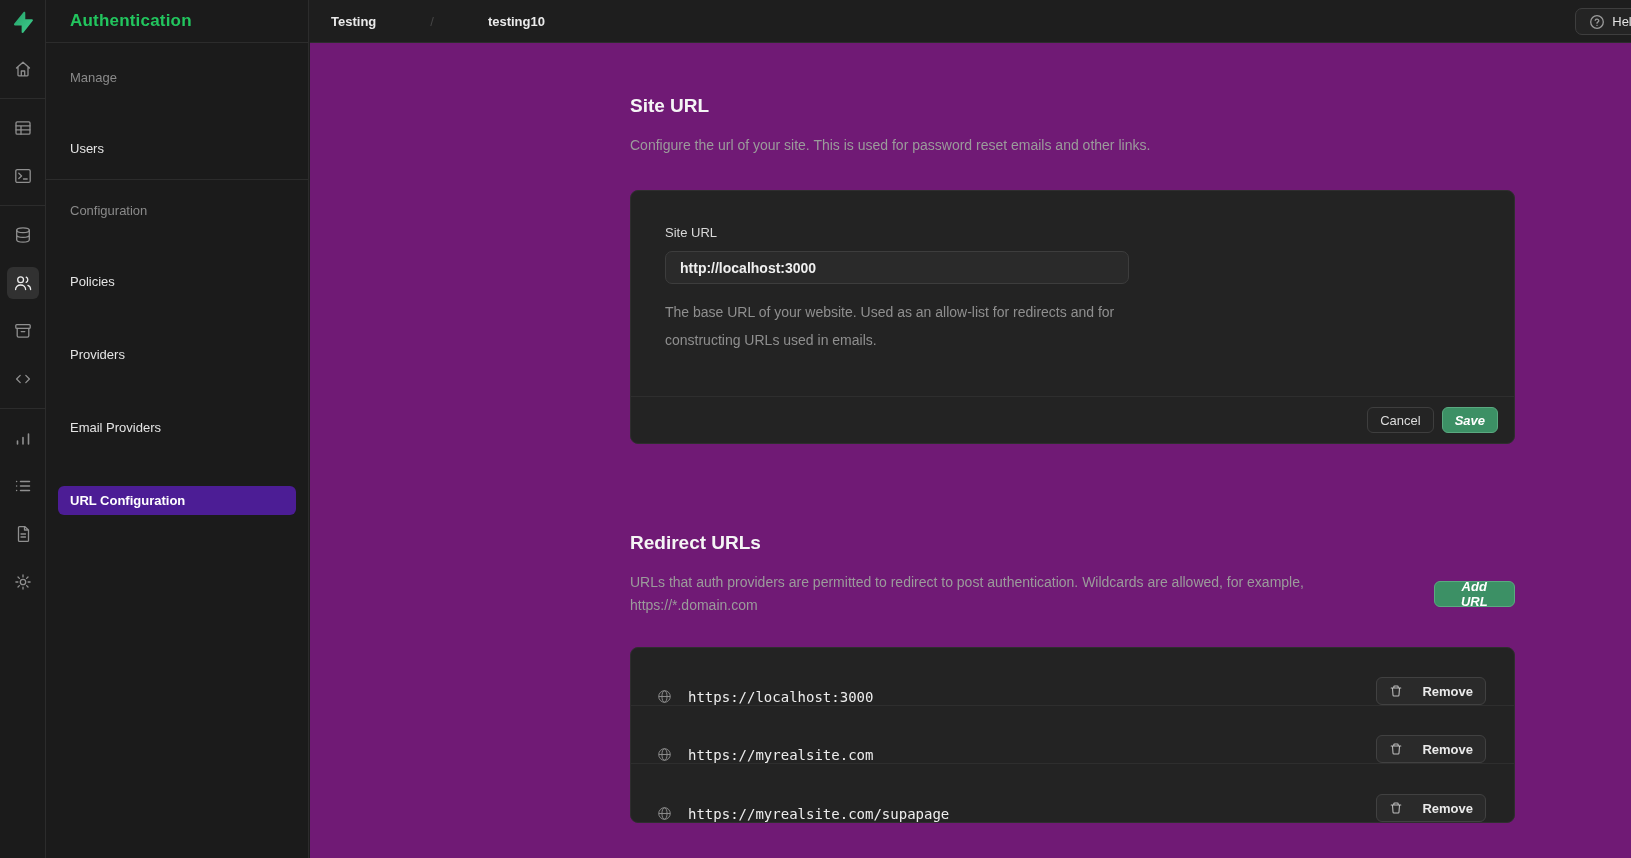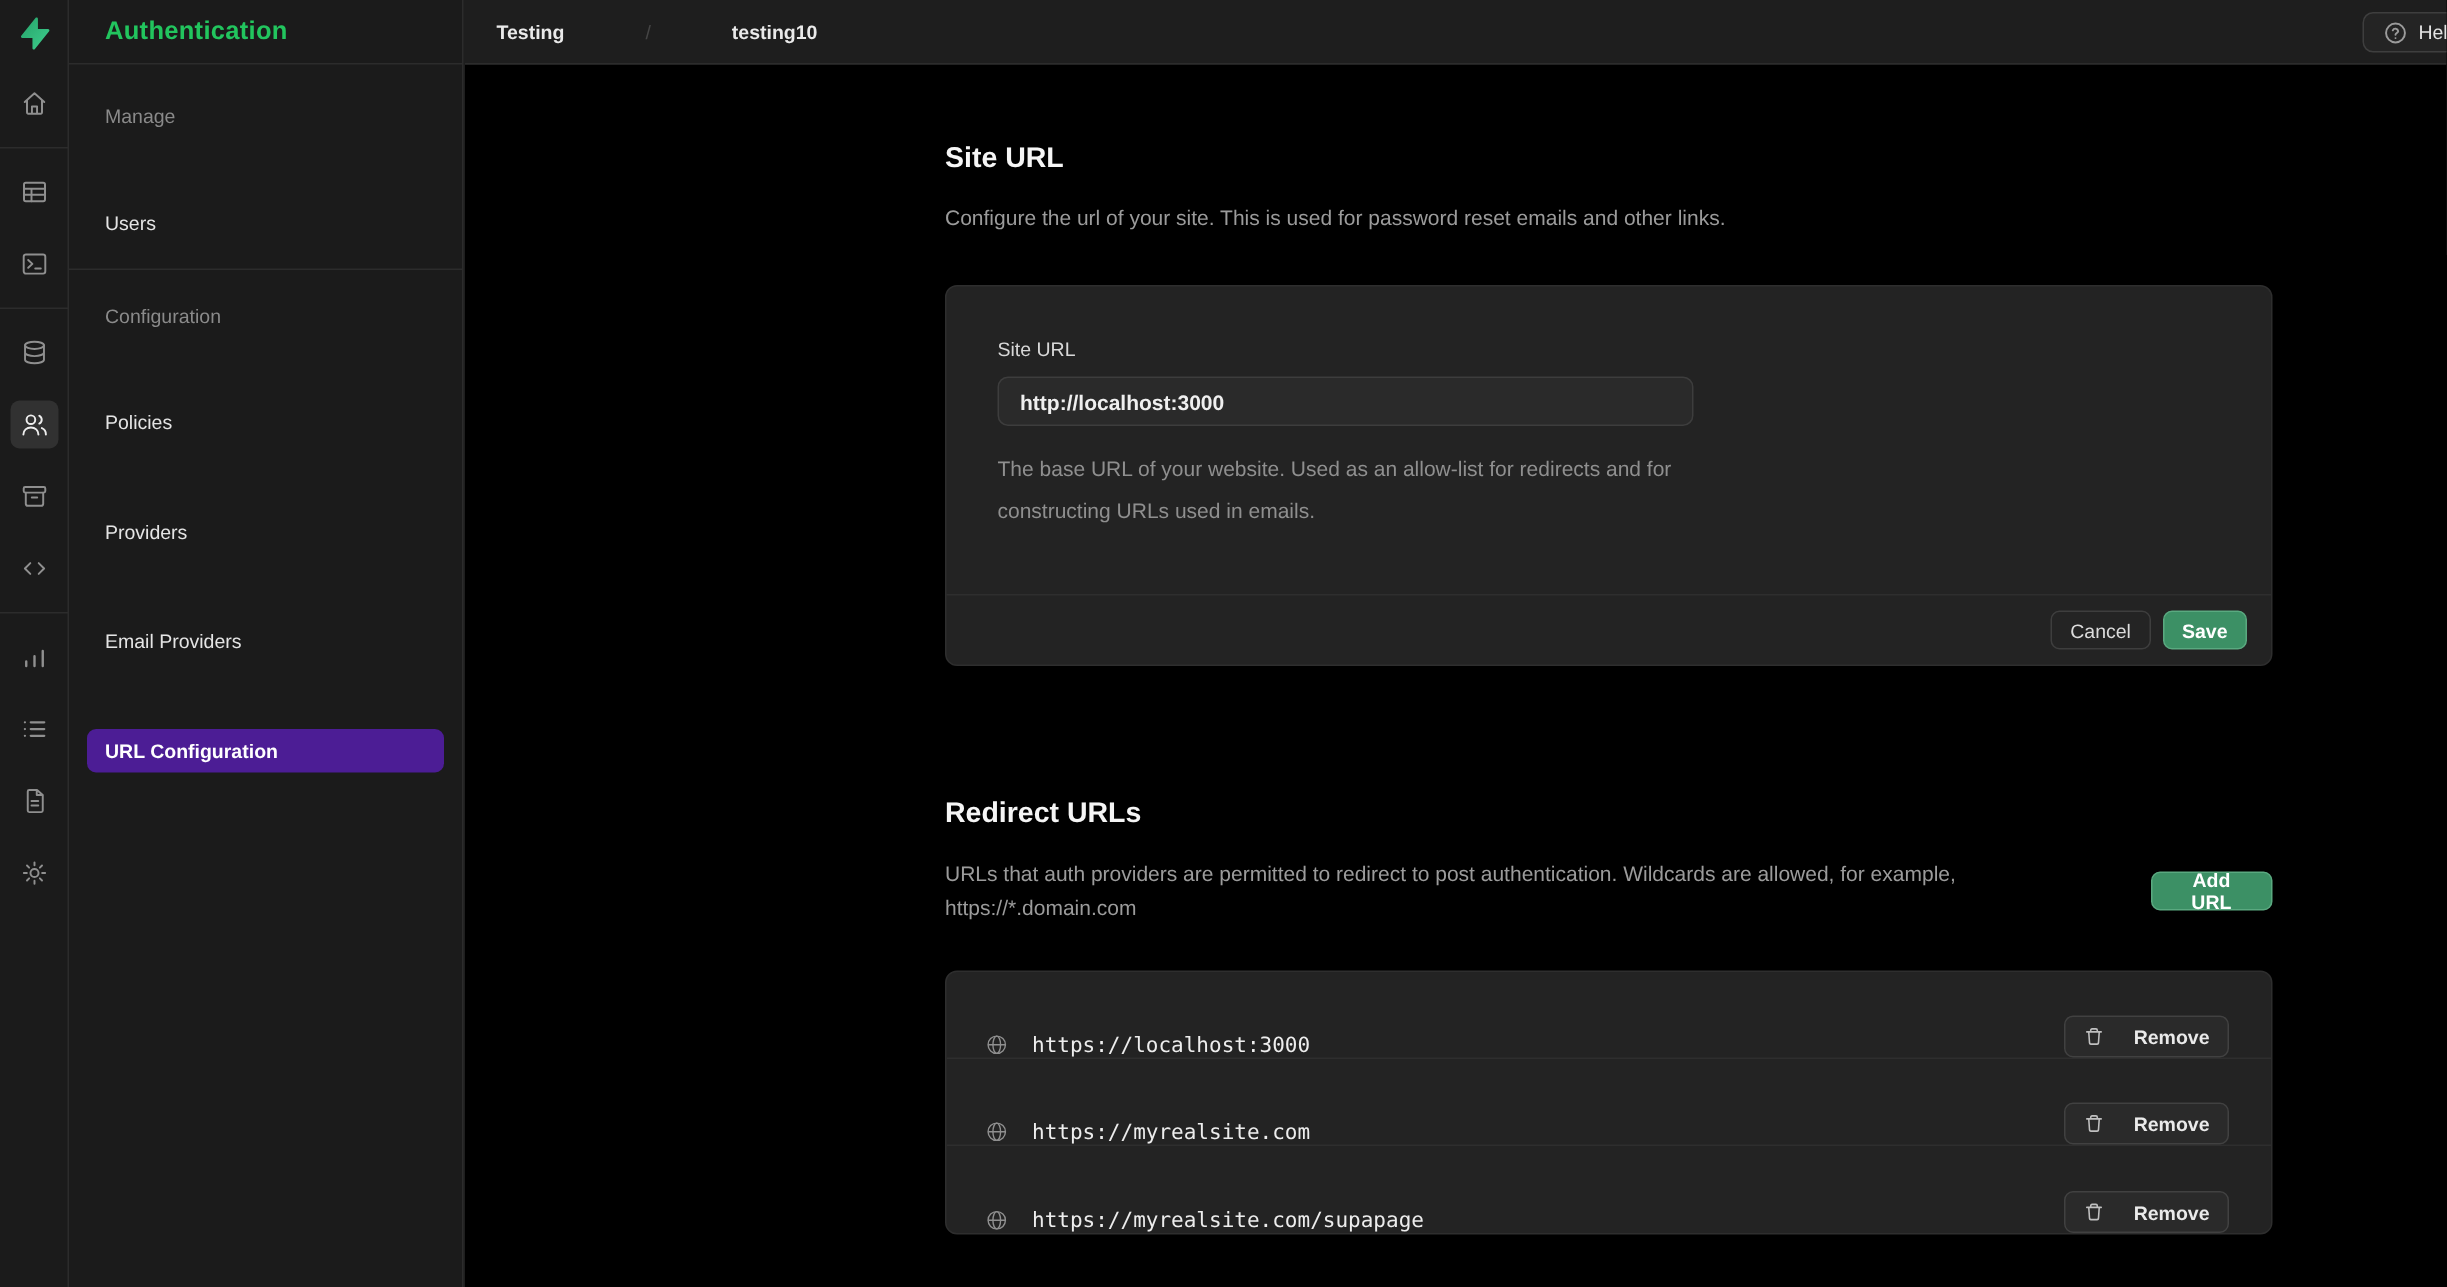--- a/index.html
+++ b/index.html
@@ -63,21 +63,21 @@
     position:absolute; right:-22px; top:8px; height:27px;
     display:flex; align-items:center; gap:7px; padding:0 13px;
     background:#242424; border:1px solid #3e3e3e; border-radius:7px;
     color:#e3e3e3; font-size:13px; cursor:pointer; font-family:inherit;
   }
   .help-btn svg { stroke:#9b9b9b; fill:none; stroke-width:1.3; stroke-linecap:round; }
 
   
   .main {
     position:absolute; left:310px; top:43px; right:0; bottom:0;
-    background:#000000; overflow:hidden;
+    background:#701a75; overflow:hidden;
   }
   .content { padding:52px 0 0 320px; width:1205px; }
 
   .section-title { font-size:19px; font-weight:600; color:#f5f5f5; margin-bottom:17px; }
   .section-desc { font-size:14px; color:#9b9b9b; line-height:1.65; }
 
   .card {
     width:885px; background:#232323; border:1px solid #2e2e2e; border-radius:8px;
     margin-top:33px;
   }
@@ -94,21 +94,21 @@
     display:flex; justify-content:flex-end; gap:8px; align-items:flex-start;
   }
   .btn {
     height:26px; padding:0 12px; border-radius:6px; font-size:13px;
     display:inline-flex; align-items:center; gap:7px; cursor:pointer;
     font-family:inherit; font-weight:400;
   }
   .btn-secondary { background:#242424; border:1px solid #3e3e3e; color:#dcdcdc; }
   .btn-primary {
     background:var(--brand_button,#3c9065); border:1px solid var(--brand_button_border,#5aa980);
-    color:#ffffff; font-weight:600;
+    color:#ffffff; font-weight:600;font-style:italic;
   }
 
   
   .redirect-section { margin-top:88px; padding-bottom:60px; }
   .redirect-head { display:flex; align-items:center; justify-content:space-between; width:885px; }
   .redirect-head .section-desc { max-width:805px; }
 
   .url-list {
     width:885px; background:#232323; border:1px solid #2e2e2e; border-radius:8px;
     margin-top:30px; overflow:hidden;

